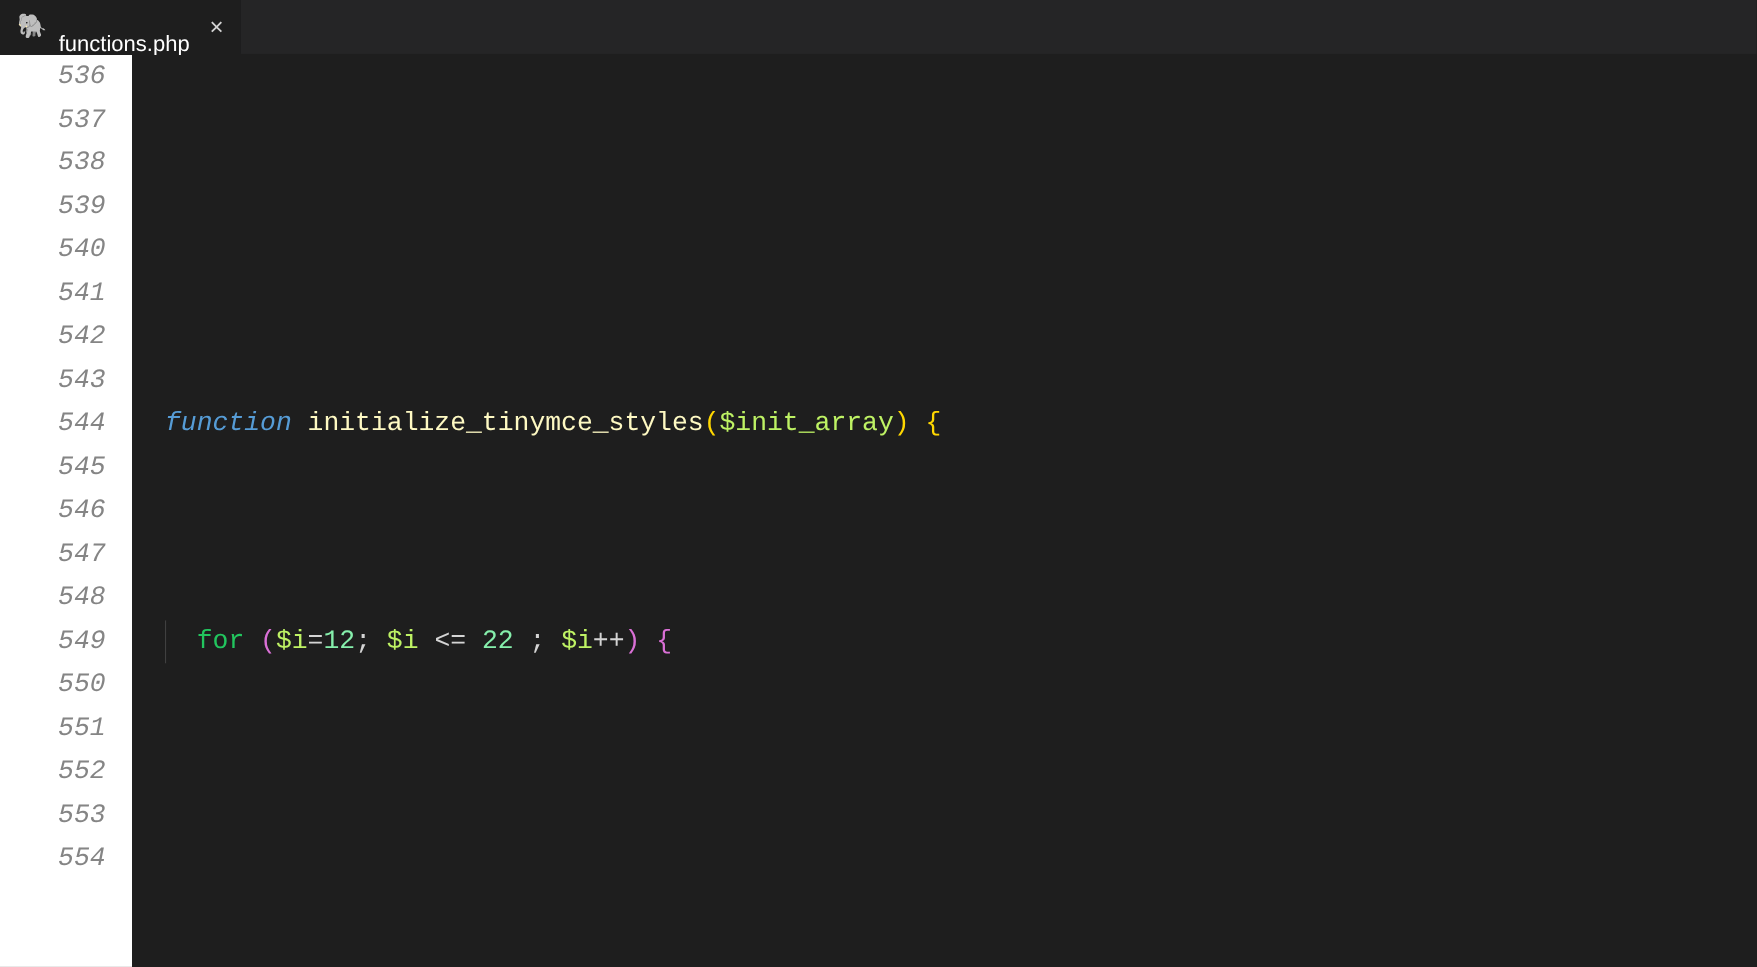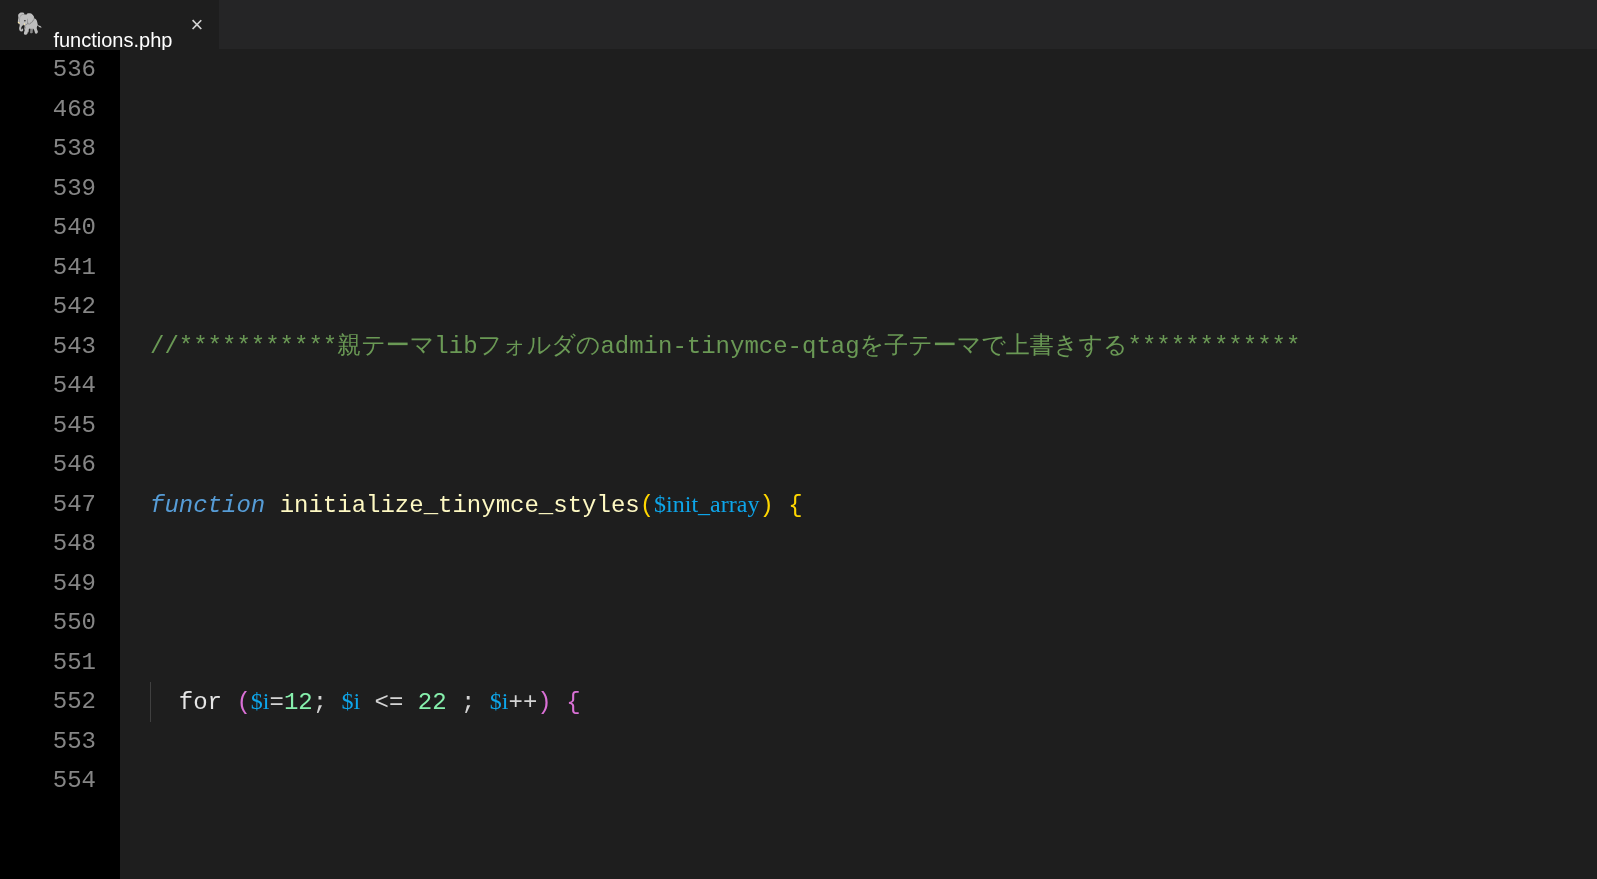--- a/index.html
+++ b/index.html
@@ -41,24 +41,25 @@
   margin-left: 8px;
   cursor: pointer;
   font-family: sans-serif;
 }
 .editor {
   display: flex;
   height: calc(100% - 50px);
 }
 .gutter {
   width: 120px;
-  background: #000000;
+  background: #ffffff;
   text-align: right;
   padding-right: 24px;
   flex-shrink: 0;
+  font-style: italic;
 }
 .line-number {
   color: #858585;
   font-size: 24px;
   line-height: 39.5px;
   height: 39.5px;
 }
 .code {
   flex: 1;
   background: #1e1e1e;
@@ -74,24 +75,24 @@
   position: relative;
 }
 .indent-guide {
   position: absolute;
   width: 1px;
   background: #404040;
   top: 0;
   bottom: 0;
 }
 .tk-comment { color: #6a9955; }
-.tk-keyword { color: #e5e5e5; }
+.tk-keyword { color: #22c55e; }
 .tk-keyword-declare { color: #569cd6; font-style: italic; text-align: right; }
 .tk-function { color: #fef9c3; }
-.tk-variable { color: #0ea5e9; font-family: Liberation Serif, serif; }
+.tk-variable { color: #bef264; }
 .tk-operator { color: #d4d4d4; }
 .tk-paren { color: #ffd700; }
 .tk-paren2 { color: #da70d6; }
 .tk-brace { color: #ffd700; }
 .tk-number { color: #86efac; }
 .tk-punct { color: #d4d4d4; }
 </style>
 </head>
 <body>
 
@@ -99,21 +100,21 @@
   <div class="tab">
     <span class="tab-icon" style="color:#a074c4">🐘</span>
     <span class="tab-label">functions.php</span>
     <span class="tab-close">×</span>
   </div>
 </div>
 
 <div class="editor">
   <div class="gutter">
     <div class="line-number">536</div>
-    <div class="line-number">468</div>
+    <div class="line-number">537</div>
     <div class="line-number">538</div>
     <div class="line-number">539</div>
     <div class="line-number">540</div>
     <div class="line-number">541</div>
     <div class="line-number">542</div>
     <div class="line-number">543</div>
     <div class="line-number">544</div>
     <div class="line-number">545</div>
     <div class="line-number">546</div>
     <div class="line-number">547</div>
@@ -123,21 +124,20 @@
     <div class="line-number">551</div>
     <div class="line-number">552</div>
     <div class="line-number">553</div>
     <div class="line-number">554</div>
   </div>
 
   <div class="code">
     
     <div class="code-line"></div>
     
-    <div class="code-line"><span class="tk-comment">//***********親テーマlibフォルダのadmin-tinymce-qtagを子テーマで上書きする************</span></div>
     
     <div class="code-line"><span class="tk-keyword-declare">function</span> <span class="tk-function">initialize_tinymce_styles</span><span class="tk-paren">(</span><span class="tk-variable">$init_array</span><span class="tk-paren">)</span> <span class="tk-brace">{</span></div>
     
     
     <div class="code-line"><span class="indent-guide" style="left:0px"></span>  <span class="tk-keyword">for</span> <span class="tk-paren2">(</span><span class="tk-variable">$i</span><span class="tk-operator">=</span><span class="tk-number">12</span><span class="tk-punct">;</span> <span class="tk-variable">$i</span><span class="tk-operator"> &lt;= </span><span class="tk-number">22</span> <span class="tk-punct">;</span> <span class="tk-variable">$i</span><span class="tk-operator">++</span><span class="tk-paren2">)</span> <span class="tk-paren2">{</span></div>
     
     
     
     
     

